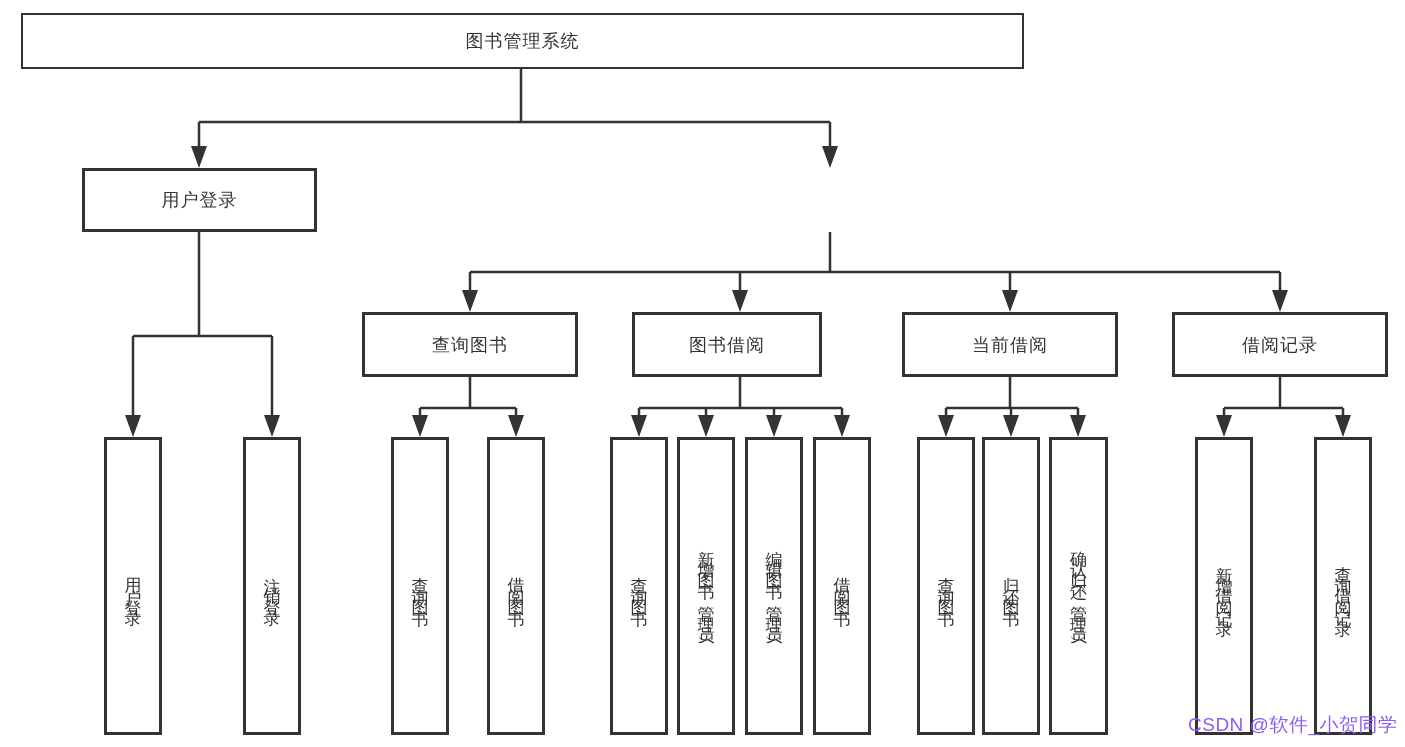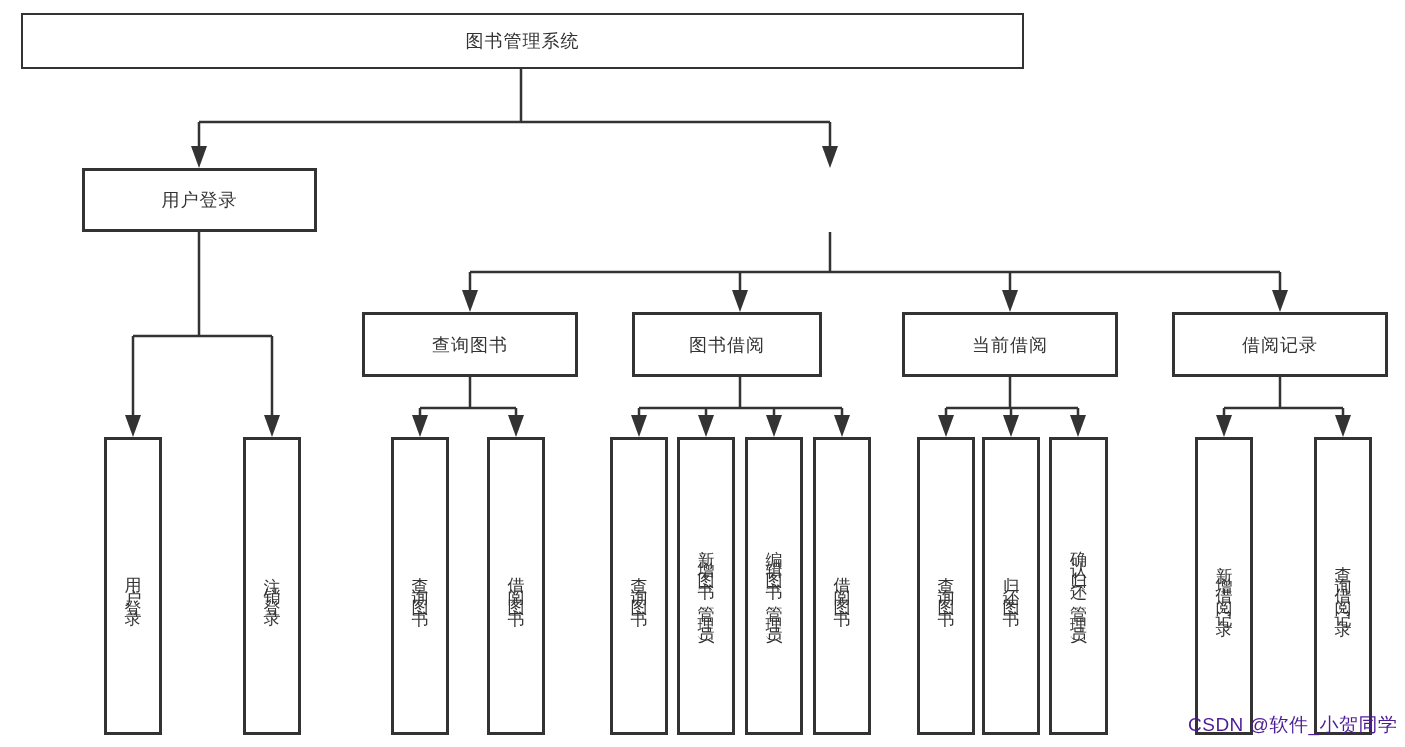--- a/index.html
+++ b/index.html
@@ -48,21 +48,21 @@
     font-size: 17px;
     letter-spacing: 11px;
     line-height: 1;
     white-space: nowrap;
   }
   .watermark {
     position: absolute;
     left: 1188px;
     top: 712px;
     font-size: 19px;
-    color: #4c1d95;
+    color: #8b5cf6;
     white-space: nowrap;
     letter-spacing: 0.5px;
   }
 </style>
 </head>
 <body>
 
 <div id="canvas">
 
   <svg id="connectors" viewBox="0 0 1405 747" xmlns="http://www.w3.org/2000/svg">

